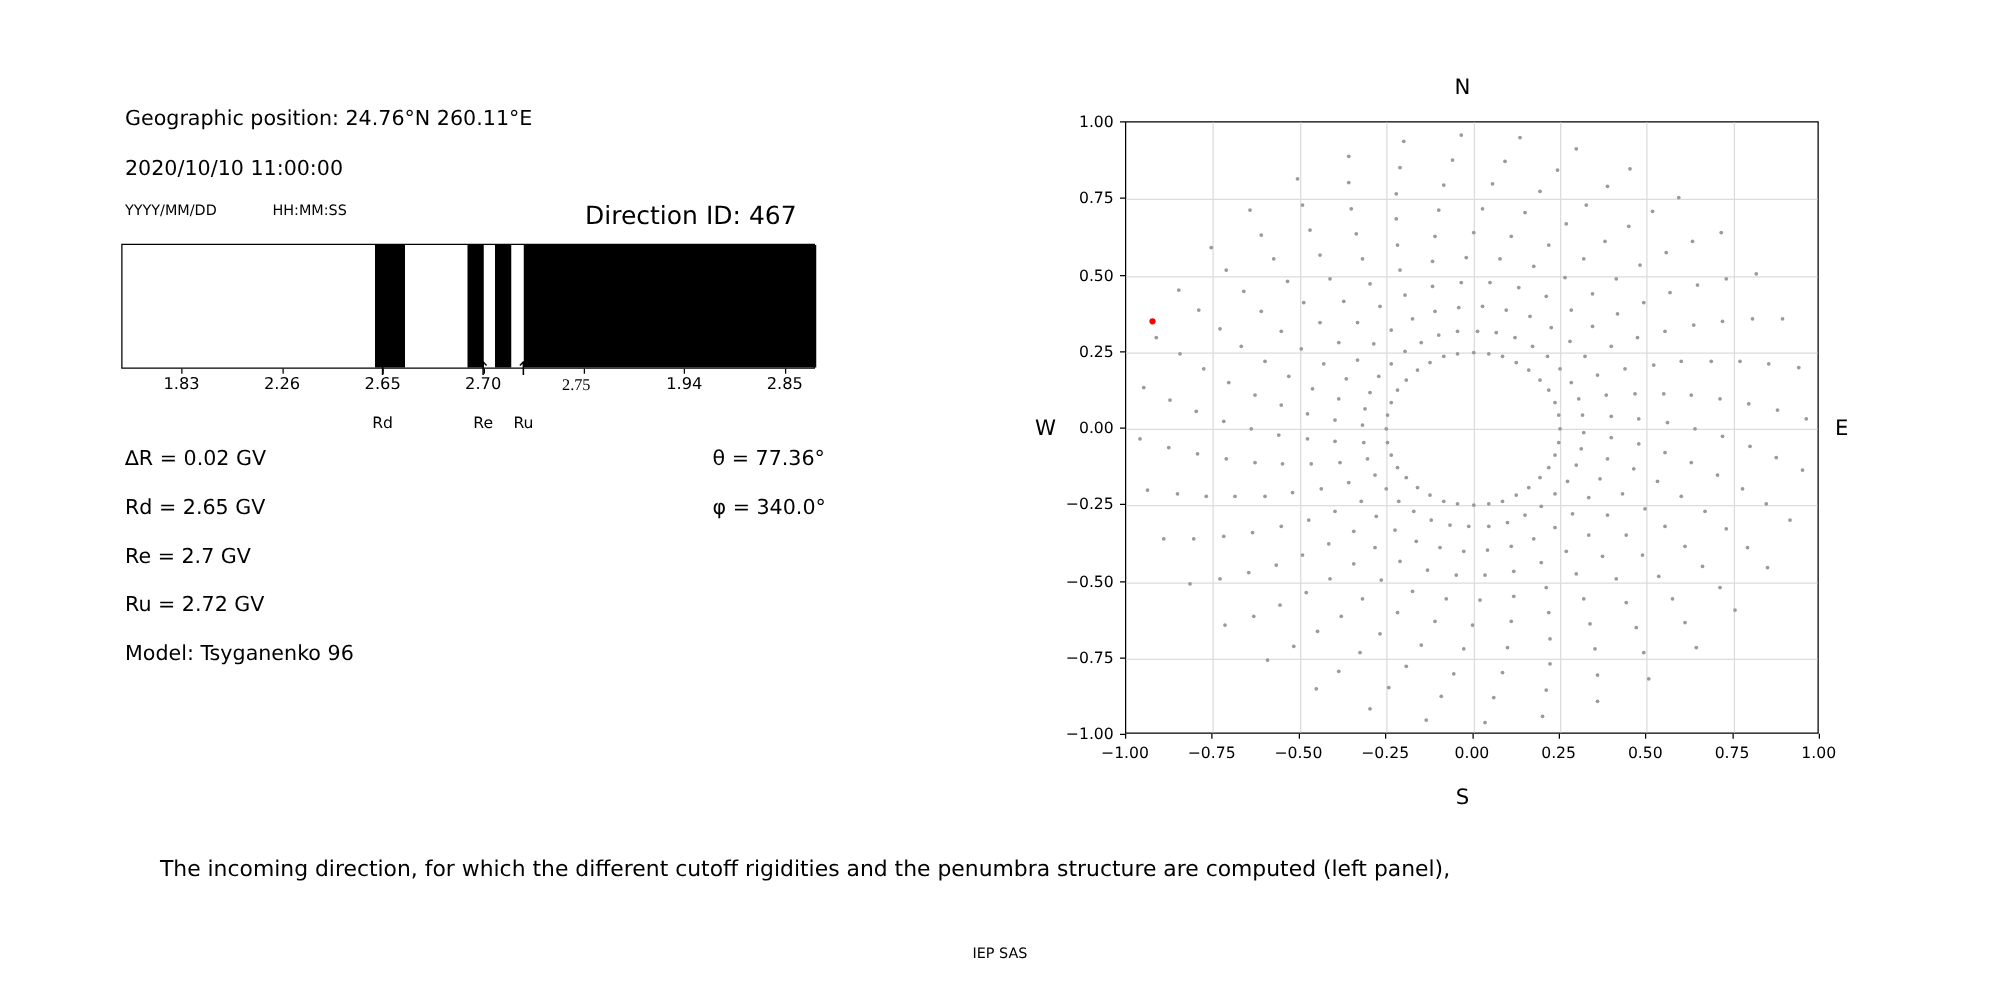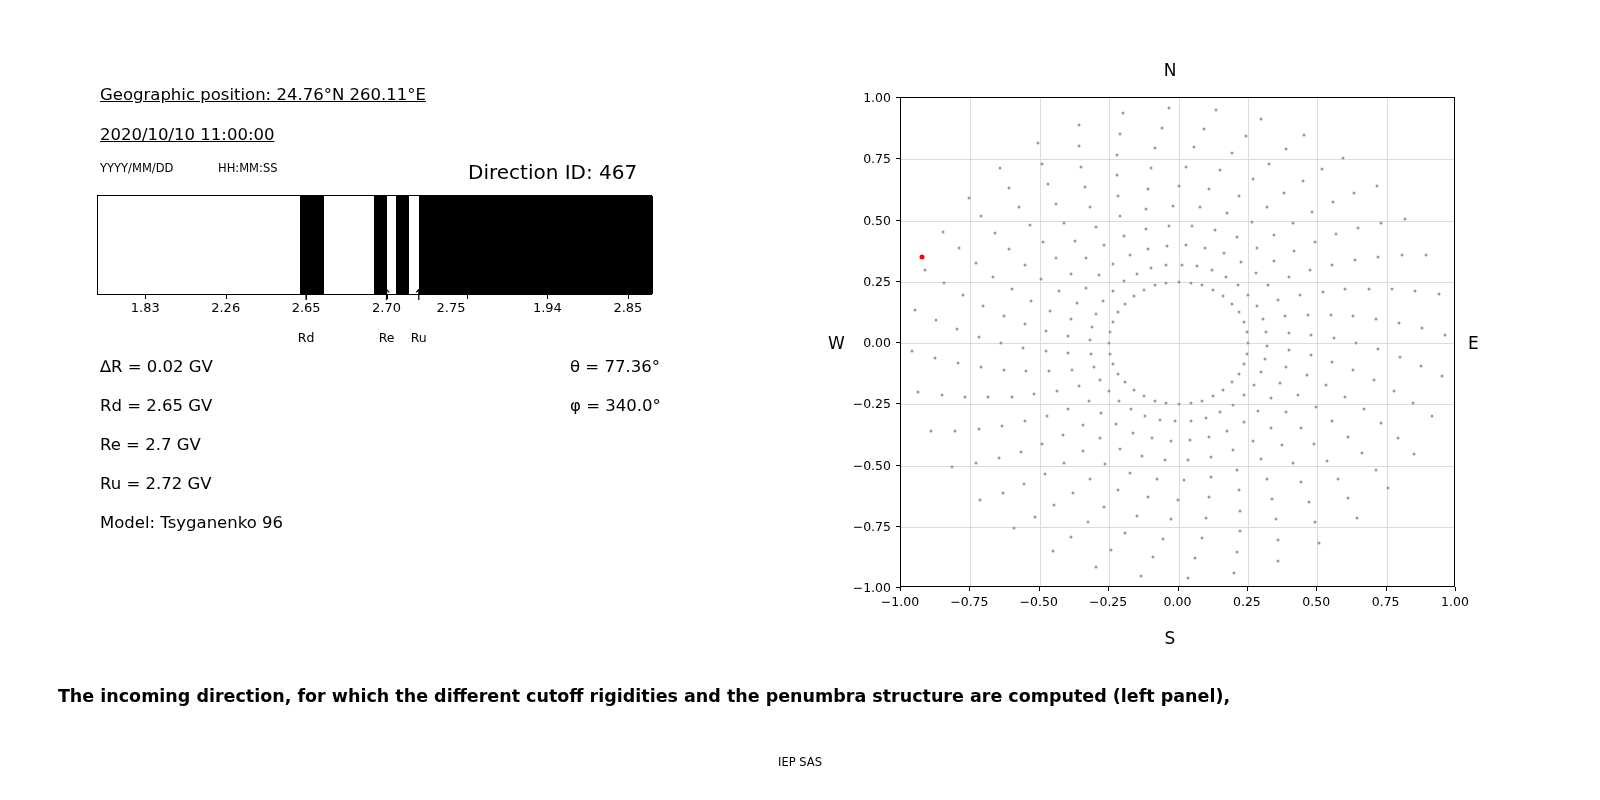--- a/index.html
+++ b/index.html
@@ -9,21 +9,21 @@
     font-family:"DejaVu Sans","Liberation Sans",sans-serif;
     color:#000;
     position:relative;
     overflow:hidden;
   }
   .abs{position:absolute;}
 
   
   #left-panel{left:0;top:0;width:760px;height:660px;}
 
-  .meta-line{font-size:16.5px;color:#000;white-space:nowrap;text-decoration:underline;}
+  .meta-line{font-size:16.5px;color:#000;white-space:nowrap;}
   #geo-position{left:100px;top:85px;}
   #datetime{left:100px;top:125px;}
   #fmt-date{left:100px;top:161px;font-size:11.5px;}
   #fmt-time{left:218px;top:161px;font-size:11.5px;}
   #direction-id{left:468px;top:160px;font-size:20px;}
 
   
   #penumbra-box{
     left:97px;top:195px;width:555px;height:100px;
     border:1px solid #000;background:#fff;
@@ -52,21 +52,21 @@
   .gridline.v{width:1px;top:0;bottom:0;}
   .gridline.h{height:1px;left:0;right:0;}
   .dot{position:absolute;width:3px;height:3px;background:#9a9a9a;border-radius:50%;
        transform:translate(-50%,-50%);}
   .dot.red{background:#ff0000;width:5px;height:5px;z-index:5;}
   .ax-tick-label{position:absolute;font-size:12.5px;white-space:nowrap;}
   .ax-tick{position:absolute;background:#000;}
   .compass{position:absolute;font-size:17px;white-space:nowrap;}
 
   
-  #caption{left:0;top:680px;width:1288px;text-align:center;font-size:17.5px;line-height:1.85;font-weight:bold;}
+  #caption{left:0;top:680px;width:1288px;text-align:center;font-size:17.5px;line-height:1.85;}
   #footer{left:0;top:755px;width:1600px;text-align:center;font-size:11.5px;}
 </style>
 </head>
 <body>
 
 <div class="abs" id="left-panel">
 
   <div class="abs meta-line" id="geo-position">Geographic position: 24.76°N 260.11°E</div>
 
   <div class="abs meta-line" id="datetime">2020/10/10 11:00:00</div>
@@ -87,21 +87,21 @@
   <div class="abs" id="penumbra-axis">
       <div class="tick" style="left: 48.2609px;"></div>
       <div class="tlab" style="left: 48.2609px;">1.83</div>
       <div class="tick" style="left: 128.696px;"></div>
       <div class="tlab" style="left: 128.696px;">2.26</div>
       <div class="tick" style="left: 209.13px;"></div>
       <div class="tlab" style="left: 209.13px;">2.65</div>
       <div class="tick" style="left: 289.565px;"></div>
       <div class="tlab" style="left: 289.565px;">2.70</div>
       <div class="tick" style="left: 370px;"></div>
-      <div class="tlab" style="left: 354px;">2.75</div>
+      <div class="tlab" style="left: 364px; font-family: Liberation Serif, serif;">2.75</div>
       <div class="tick" style="left: 450.435px;"></div>
       <div class="tlab" style="left: 450.435px;">1.94</div>
       <div class="tick" style="left: 530.87px;"></div>
       <div class="tlab" style="left: 530.87px;">2.85</div>
     </div>
 
   <div class="abs" id="penumbra-markers" style="left:97px;top:288px;width:555px;height:60px;">
       <div class="arrow-marker" style="left: 209.13px; top: 0px;">↑</div>
       <div class="arrow-label" style="left: 209.13px; top: 42px;">Rd</div>
       <div class="arrow-marker" style="left: 289.565px; top: 0px;">↑</div>

